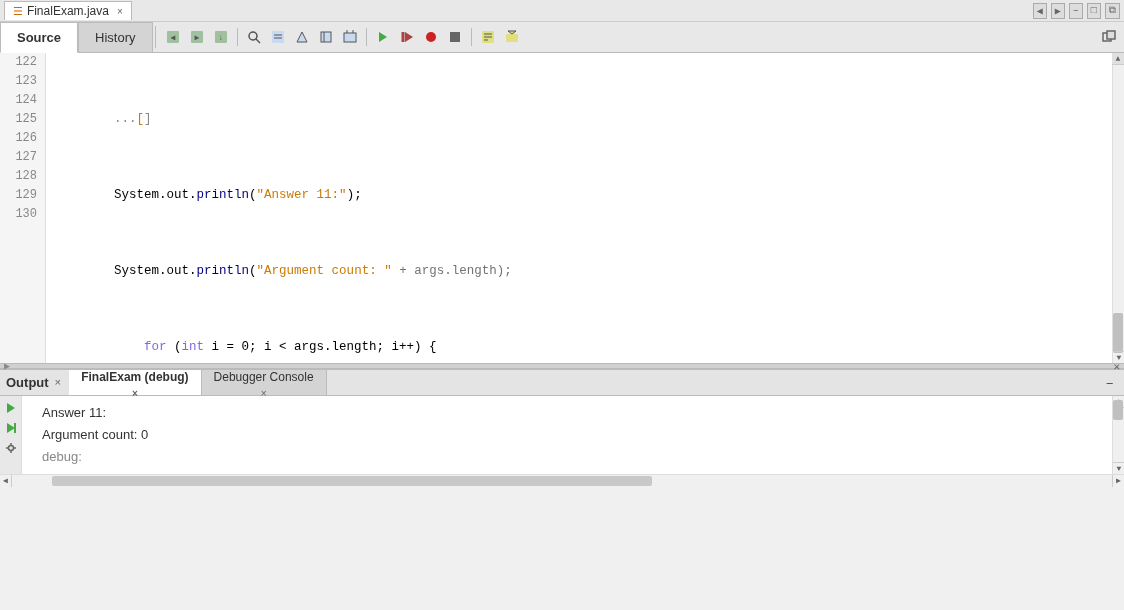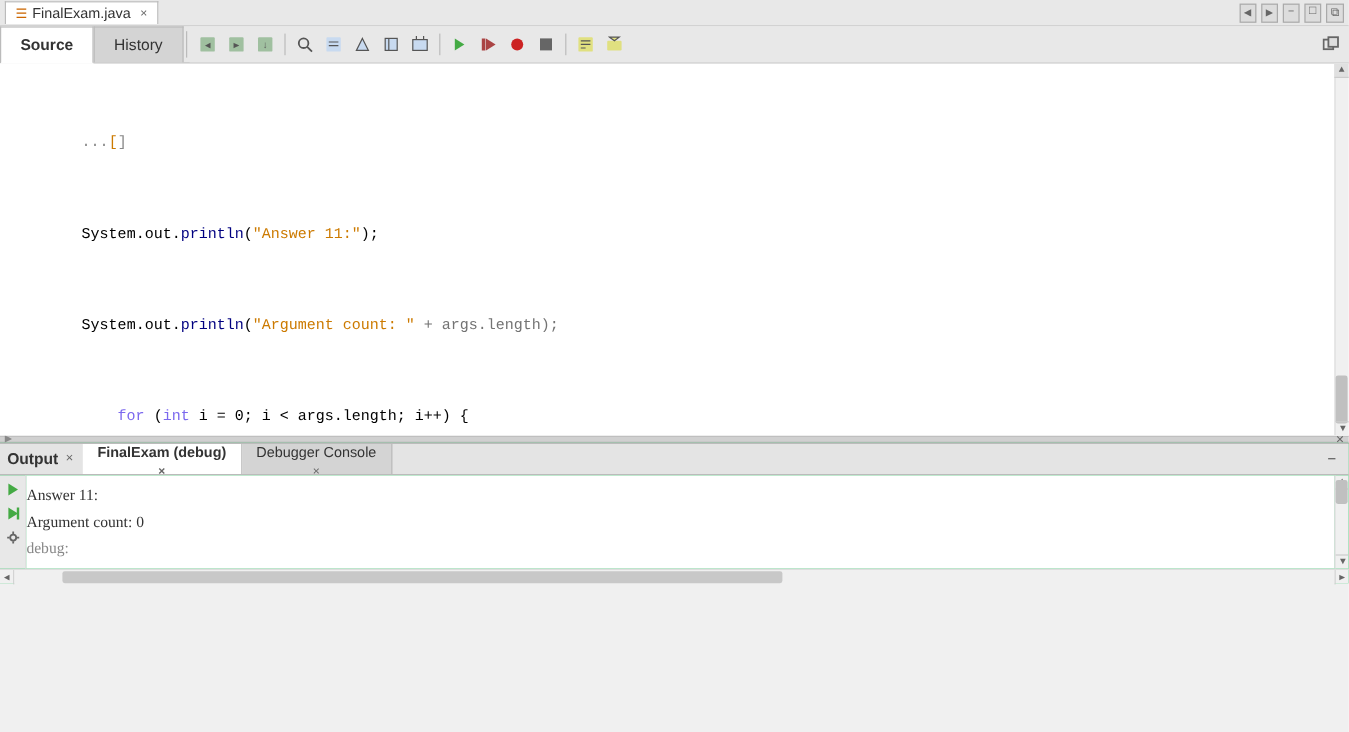--- a/index.html
+++ b/index.html
@@ -121,21 +121,21 @@
       border-bottom: 1px solid #bbb;
       display: flex;
       align-items: center;
       padding: 0 4px;
       cursor: row-resize;
     }
     .splitter-arrow { color: #888; font-size: 10px; }
 
     
     .output-panel {
-      background: #22c55e;
+      background: #4d7c0f;
       display: flex;
       flex-direction: column;
       flex: 1;
       border-top: 1px solid #bbb;
     }
     .output-header {
       background: #e4e4e4;
       border-bottom: 1px solid #bbb;
       display: flex;
       align-items: center;
@@ -182,22 +182,22 @@
     }
     .output-sidebar-btn {
       width: 16px; height: 16px;
       display: flex; align-items: center; justify-content: center;
       font-size: 9px;
       color: #555;
       cursor: pointer;
     }
     .output-content {
       flex: 1;
-      padding: 6px 0;
-      font-family: Liberation Serif, serif;
+      padding: 6px 20px;
+      font-family: Liberation Sans, sans-serif;
       font-size: 13px;
       overflow: hidden;
       background: #ffffff;
       line-height: 22px;
     }
     .output-scrollbar {
       width: 12px;
       background: #f0f0f0;
       border-left: 1px solid #ddd;
       position: relative;
@@ -368,20 +368,31 @@
     </div>
   </div>
 </div>
 
 <div class="editor-container">
 
   <div style="position:absolute;right:0;top:0;width:12px;z-index:10;">
     <div class="scroll-arrow">▲</div>
   </div>
 
+  <div class="line-numbers">
+    <div>122</div>
+    <div>123</div>
+    <div>124</div>
+    <div>125</div>
+    <div>126</div>
+    <div>127</div>
+    <div>128</div>
+    <div>129</div>
+    <div>130</div>
+  </div>
 
   <div class="code-area">
     
     <div style="color:#888; line-height:19px;">        <span style="color:#888;">...</span><span style="color:#cc7a00;">[</span><span style="color:#888;">]</span></div>
     
     <div style="line-height:19px;">        <span style="color:#000;">System</span><span style="color:#000;">.</span><span style="color:#000;">out</span><span style="color:#000;">.</span><span style="color:#000080;">println</span><span style="color:#000;">(</span><span style="color:#cc7a00;">"Answer 11:"</span><span style="color:#000;">);</span></div>
     
     <div style="line-height:19px;">        <span style="color:#000;">System</span><span style="color:#000;">.</span><span style="color:#000;">out</span><span style="color:#000;">.</span><span style="color:#000080;">println</span><span style="color:#000;">(</span><span style="color:#cc7a00;">"Argument count: "</span><span style="color:#737373;"> + args.length);</span></div>
     
     <div style="line-height:19px;">            <span style="color:#7B68EE;">for</span><span style="color:#000;"> (</span><span style="color:#7B68EE;">int</span><span style="color:#000;"> i = 0; i &lt; args.length; i++) {</span></div>

